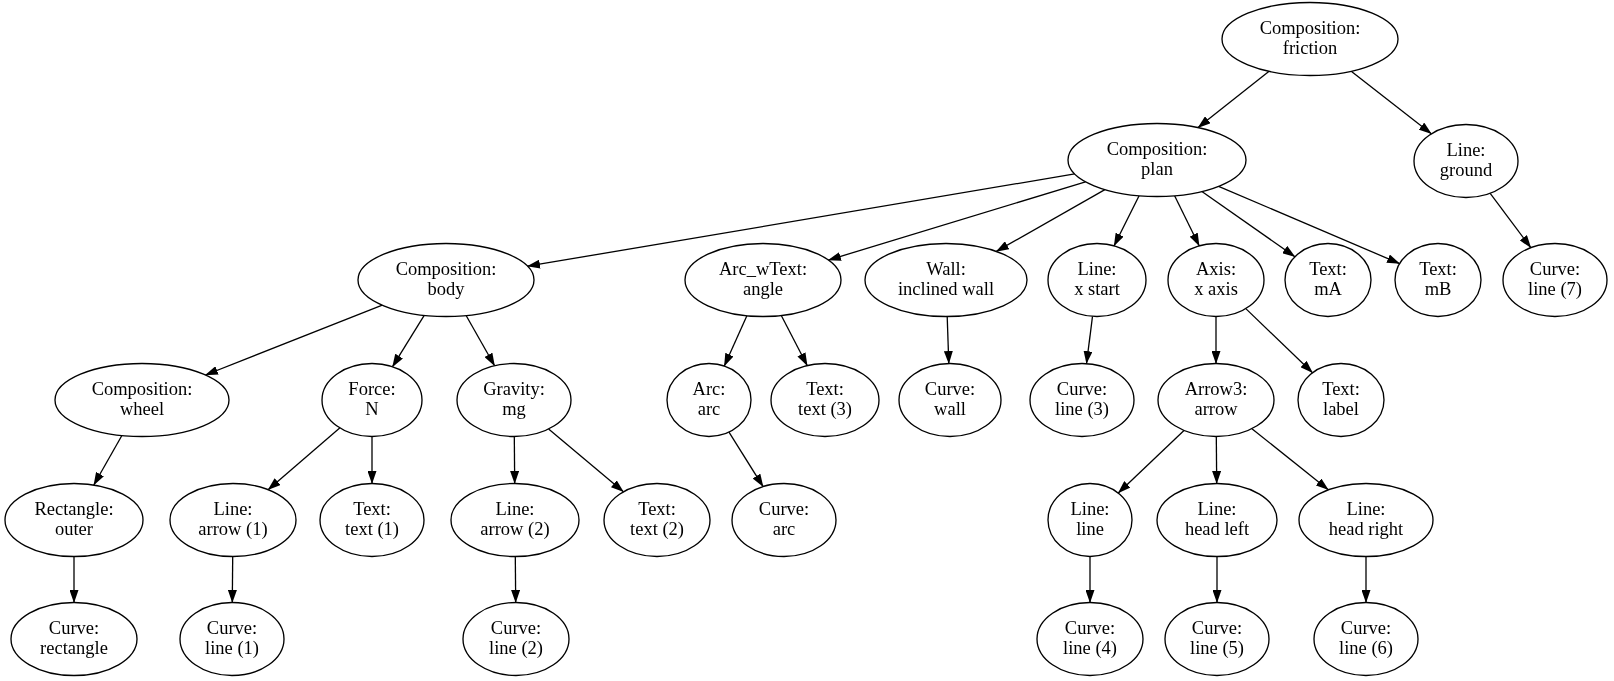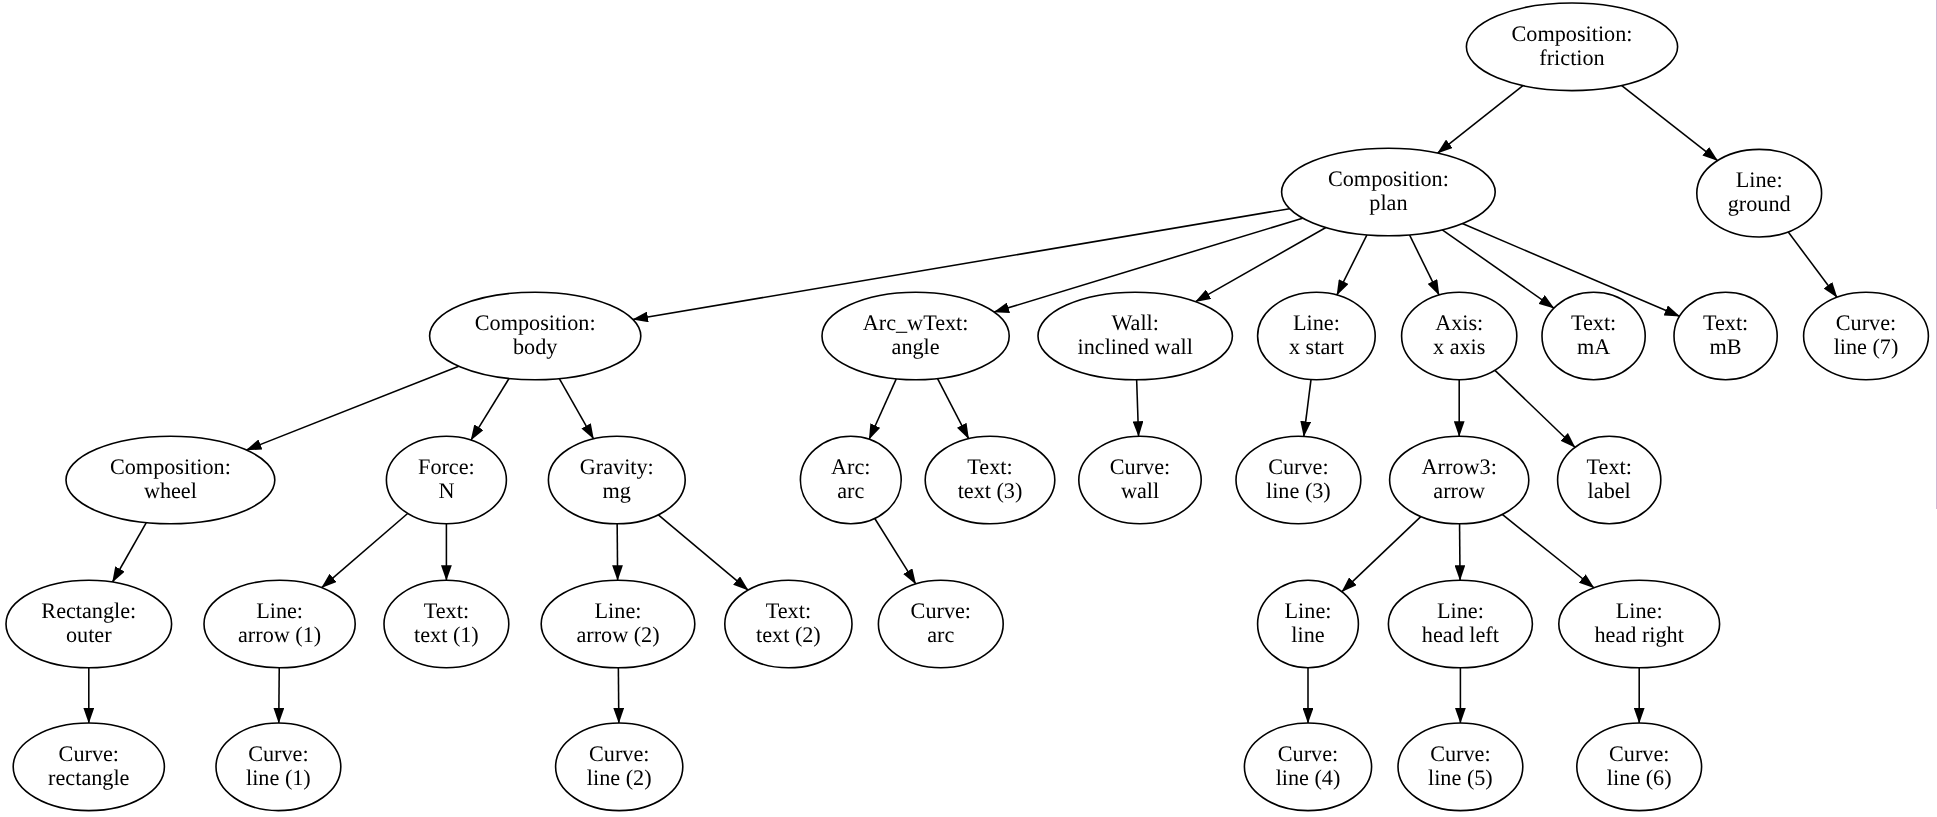--- a/index.html
+++ b/index.html
@@ -3,21 +3,21 @@
 <meta charset="utf-8">
 <style>
   html, body {
     margin: 0;
     padding: 0;
     background: #ffffff;
   }
   .canvas-wrap {
     width: 1614px;
     height: 681px;
-    background: #701a75;
+    background: #3b82f6;
     position: relative;
     overflow: hidden;
   }
   svg {
     display: block;
   }
   .node-label {
     font-family: "Liberation Serif", "DejaVu Serif", serif;
     font-size: 18.5px;
     fill: #000000;

